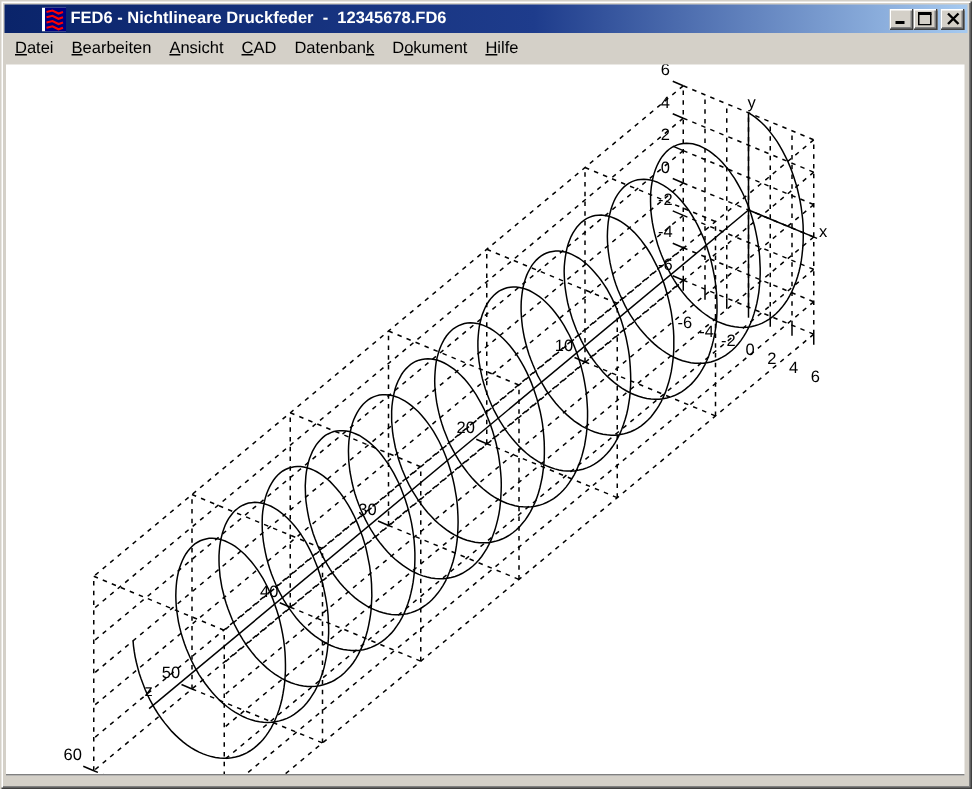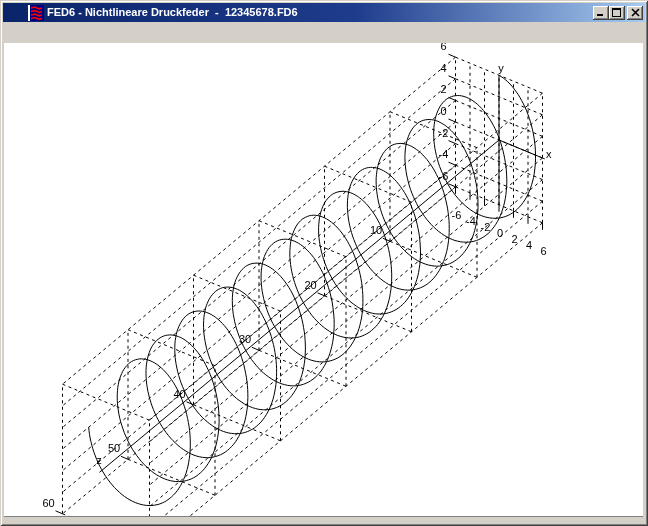--- a/index.html
+++ b/index.html
@@ -55,20 +55,29 @@
         </svg>
       </button>
       <button class="tb-btn close" title="">
         <svg width="9" height="9" viewBox="0 0 9 9">
           <path d="M1 1 L8 8 M8 1 L1 8" stroke="#000" stroke-width="1.6"></path>
         </svg>
       </button>
     </span>
   </div>
 
+  <div class="menubar">
+      <div class="menu-item"><u>D</u>atei</div>
+      <div class="menu-item"><u>B</u>earbeiten</div>
+      <div class="menu-item"><u>A</u>nsicht</div>
+      <div class="menu-item"><u>C</u>AD</div>
+      <div class="menu-item">Datenban<u>k</u></div>
+      <div class="menu-item">D<u>o</u>kument</div>
+      <div class="menu-item"><u>H</u>ilfe</div>
+    </div>
 
   <div class="client">
     <svg width="639" height="473" viewBox="4 43 639 473">
         <g stroke="#000000" fill="none" stroke-width="1" stroke-dasharray="3 3.5">
           <line x1="455.5" y1="186.8" x2="455.5" y2="57.2"></line>
           <line x1="470.0" y1="192.8" x2="470.0" y2="63.2"></line>
           <line x1="484.5" y1="198.8" x2="484.5" y2="69.2"></line>
           <line x1="499.0" y1="204.8" x2="499.0" y2="75.2"></line>
           <line x1="513.5" y1="210.8" x2="513.5" y2="81.2"></line>
           <line x1="528.0" y1="216.8" x2="528.0" y2="87.2"></line>

